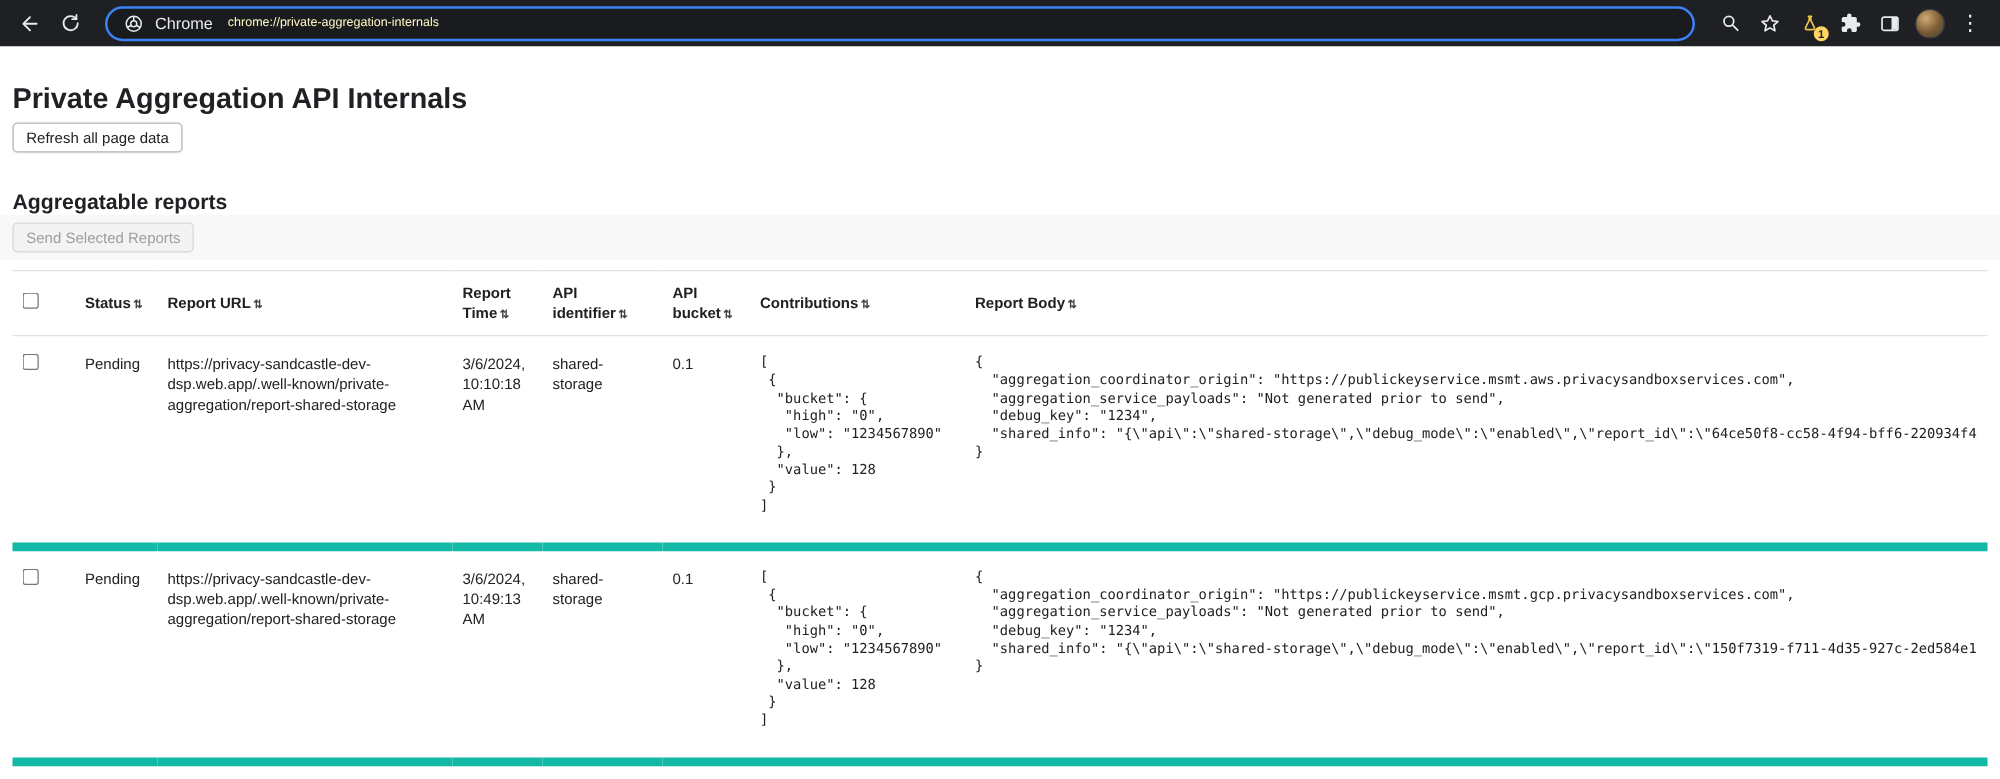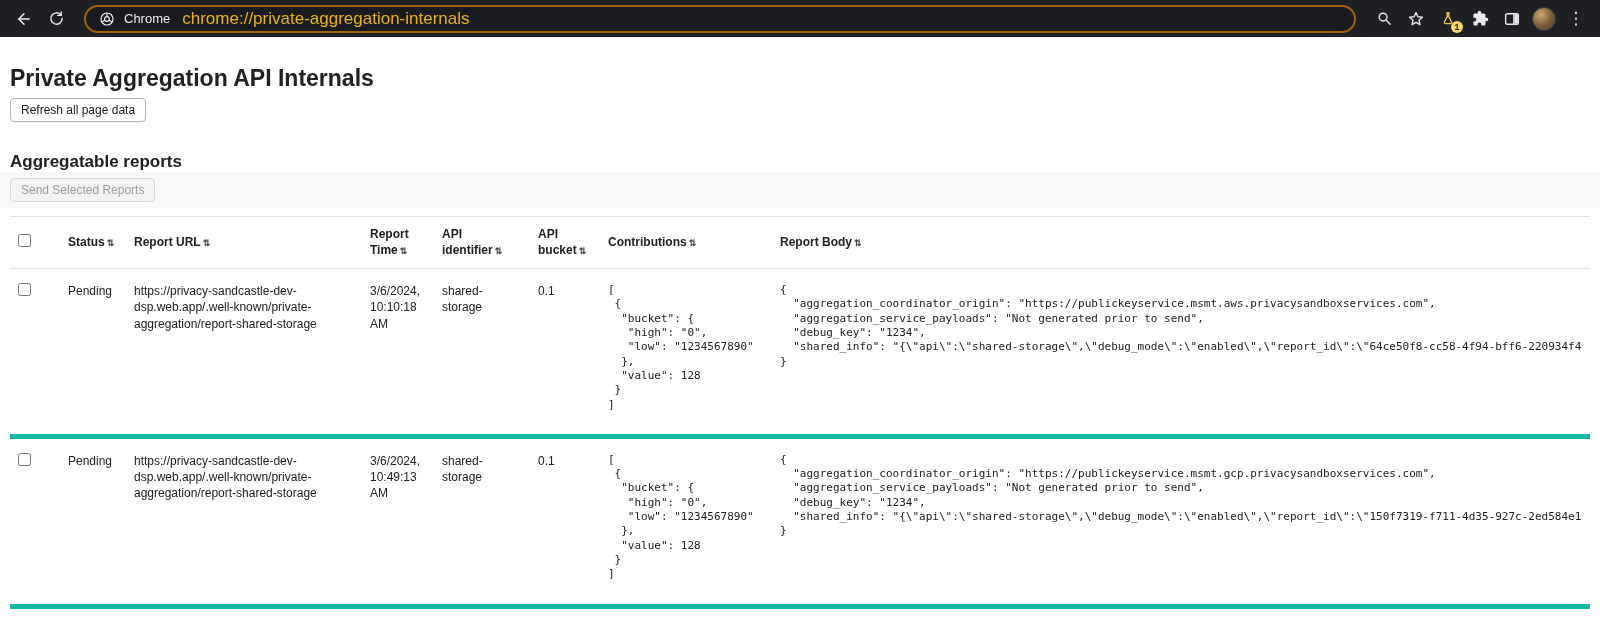--- a/index.html
+++ b/index.html
@@ -5,24 +5,24 @@
   * { box-sizing: border-box; margin: 0; padding: 0; }
   html, body { width: 1600px; height: 623px; overflow: hidden; background: #fff;
     font-family: "Liberation Sans", sans-serif; }
 
   
   .toolbar { height: 37px; background: #1f2023; display: flex; align-items: center;
     padding: 0 10px; gap: 4px; }
   .tool-ic { width: 28px; height: 28px; display: flex; align-items: center; justify-content: center;
     color: #e8eaed; font-size: 16px; flex: 0 0 auto; border-radius: 50%; cursor: pointer; position: relative; }
   .omnibox { flex: 1; height: 28px; margin: 0 10px; border-radius: 15px;
-    border: 2px solid #a16207; background: #1a1b1e; display: flex; align-items: center;
+    border: 2px solid #3b82f6; background: #1a1b1e; display: flex; align-items: center;
     padding: 0 12px; gap: 8px; color: #e8eaed; min-width: 0; }
   .omnibox .product { font-size: 13px; color: #e8eaed; margin-right: 4px; }
-  .omnibox .url { font-size: 17px; color: #eab308; white-space: nowrap; overflow: hidden; }
+  .omnibox .url { font-size: 10px; color: #fef9c3; white-space: nowrap; overflow: hidden; }
   .badge { position: absolute; bottom: 0px; right: -1px; min-width: 12px; height: 12px;
     border-radius: 7px; background: #fdd663; color: #1f2023; font-size: 9px; font-weight: 700;
     display: flex; align-items: center; justify-content: center; padding: 0 2px; }
   .avatar { width: 24px; height: 24px; border-radius: 50%;
     background: radial-gradient(circle at 35% 30%, #cfa873, #7a5a35 55%, #3c4a2e 100%);
     border: 1px solid #3a3b3e; }
 
   
   .content { padding: 0 10px; color: #202124; }
   h1 { font-size: 23px; font-weight: 700; margin: 28px 0 6px; color: #202124; }
@@ -34,21 +34,21 @@
   .send-row { background: #f8f8f8; margin: 0 -10px; padding: 6px 10px; }
   .btn[disabled] { color: #9e9e9e; background: #f3f3f3; border-color: #d6d6d6;
     box-shadow: none; cursor: default; }
 
   
   table { width: 100%; border-collapse: collapse; table-layout: fixed; margin-top: 8px; }
   thead th { text-align: left; font-size: 12px; font-weight: 700; color: #202124;
     padding: 10px 8px; vertical-align: middle; border-top: 1px solid #e2e2e2;
     border-bottom: 1px solid #e2e2e2; line-height: 1.3; }
   tbody td { font-size: 12px; color: #202124; padding: 14px 8px 22px; vertical-align: top;
-    border-bottom: 5px solid #14b8a6; line-height: 1.35; overflow: hidden; }
+    border-bottom: 7px solid #14b8a6; line-height: 1.35; overflow: hidden; }
   .sort { font-size: 9px; color: #444; margin-left: 2px; }
   .wrapcell { overflow-wrap: break-word; margin-left: 36px; }
   .mono { font-family: "DejaVu Sans Mono", monospace; font-size: 11px; line-height: 1.3;
     white-space: pre; }
   td.bodycell { overflow: hidden; }
   input[type="checkbox"] { width: 13px; height: 13px; cursor: pointer; }
 </style>
 </head>
 <body>
 

